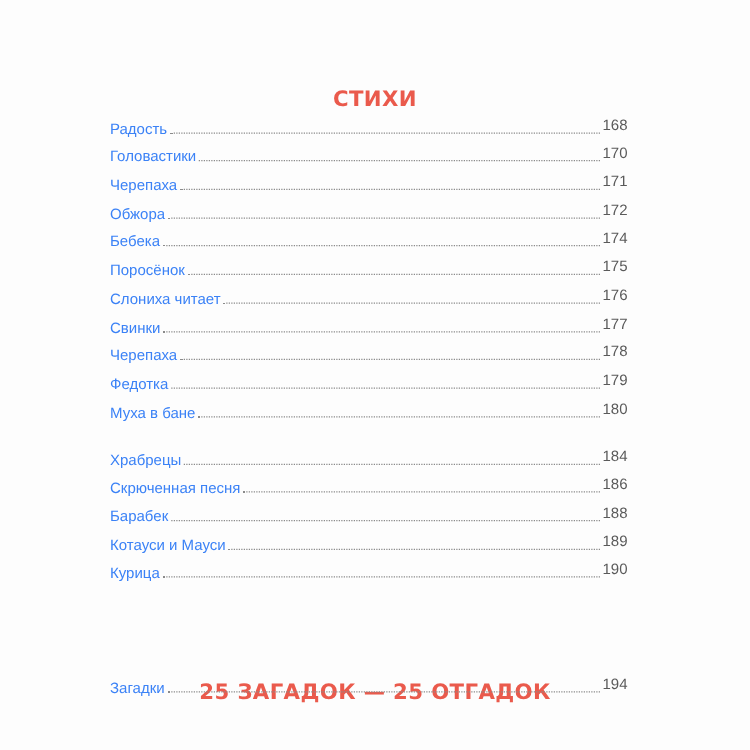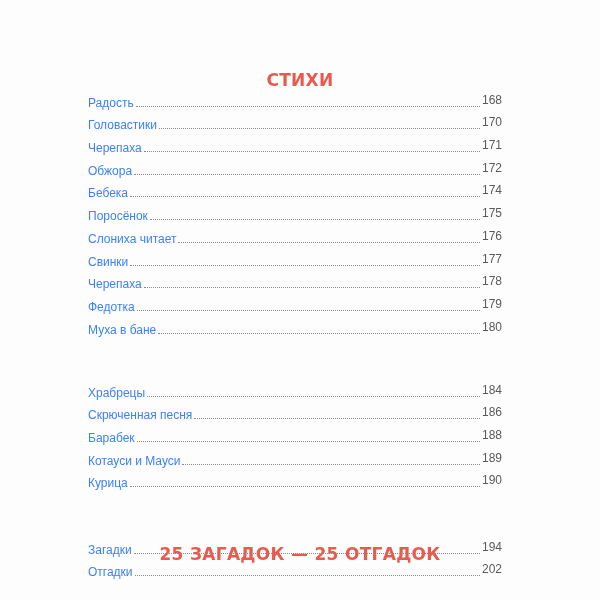--- a/index.html
+++ b/index.html
@@ -126,21 +126,21 @@
         <span class="toc-dots"></span>
         <span class="toc-page">179</span>
       </li>
     <li class="toc-row">
         <span class="toc-label">Муха в бане</span>
         <span class="toc-dots"></span>
         <span class="toc-page">180</span>
       </li>
   </ul>
 
-  <ul class="toc-list" style="top:377px;">
+  <ul class="toc-list" style="top:352px;">
     <li class="toc-row">
         <span class="toc-label">Храбрецы</span>
         <span class="toc-dots"></span>
         <span class="toc-page">184</span>
       </li>
     <li class="toc-row">
         <span class="toc-label">Скрюченная песня</span>
         <span class="toc-dots"></span>
         <span class="toc-page">186</span>
       </li>
@@ -161,20 +161,15 @@
       </li>
   </ul>
 
   <div class="section-title" style="top:504px;margin-top:40px;">25 ЗАГАДОК — 25 ОТГАДОК</div>
   <ul class="toc-list" style="top:534px;">
     <li class="toc-row">
         <span class="toc-label">Загадки</span>
         <span class="toc-dots"></span>
         <span class="toc-page">194</span>
       </li>
-    <li class="toc-row">
-        <span class="toc-label">Отгадки</span>
-        <span class="toc-dots"></span>
-        <span class="toc-page">202</span>
-      </li>
   </ul>
 
 </div>
 
 </body></html>

